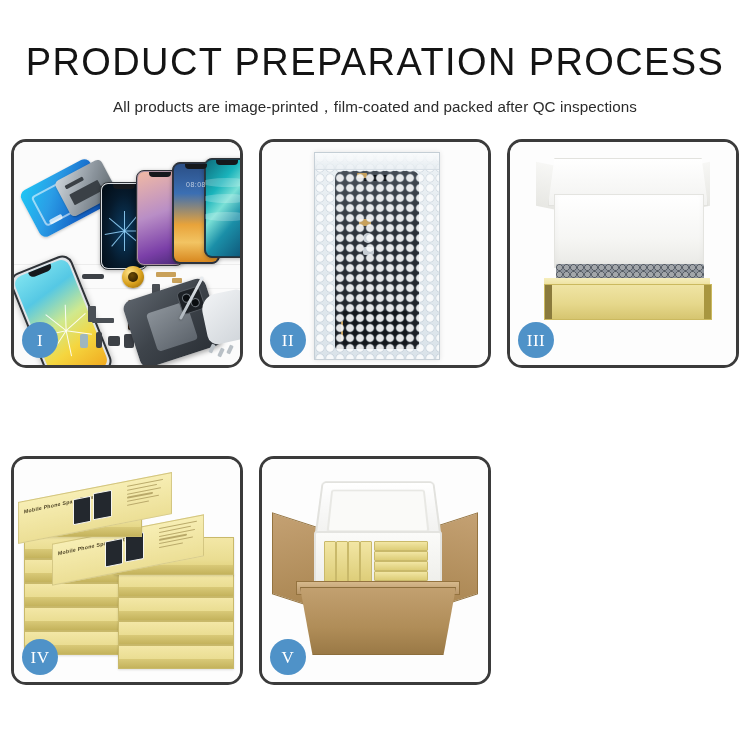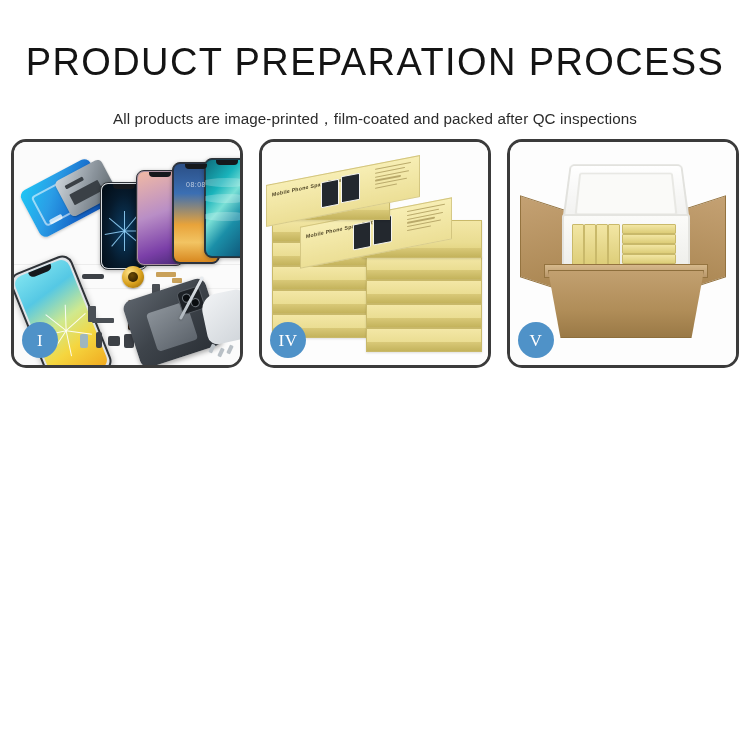--- a/index.html
+++ b/index.html
@@ -13,21 +13,21 @@
 
   
   .header{position:absolute;left:0;top:0;width:750px;text-align:center;}
   .title{
     margin:0;padding-top:41px;
     font-size:38px;line-height:42px;font-weight:400;
     letter-spacing:1.4px;color:#141414;
     font-family:"Liberation Sans","DejaVu Sans",sans-serif;
   }
   .subtitle{
-    margin:16px;padding-top:10px;
+    margin:4px;padding-top:10px;
     font-size:15.2px;line-height:19px;font-weight:400;
     letter-spacing:.1px;color:#2b2b2b;
   }
 
   
   .grid{
     position:absolute;left:11px;top:139px;
     width:728px;height:556px;
     display:grid;
     grid-template-columns:232px 232px 232px;
@@ -467,21 +467,58 @@
         <div class="hand"></div>
         <div class="screws">
           <i style="left:0;top:0;"></i>
             <i style="left:9px;top:4px;"></i>
             <i style="left:18px;top:1px;"></i>
         </div>
       </div>
       <div class="badge">I</div>
     </div>
 
-
+    <div class="panel">
+      <div class="stage">
+        <div class="p2-bg"></div>
+        <div class="bag">
+          <div class="scrnpart">
+            <div class="cutout"></div>
+            <div class="cable"></div>
+            <div class="silver" style="left:28px;top:62px;width:10px;height:10px;"></div>
+            <div class="silver" style="left:28px;top:76px;width:11px;height:8px;border-radius:2px;"></div>
+            <div class="conn" style="left:22px;top:2px;width:10px;height:5px;"></div>
+            <div class="conn" style="left:24px;top:48px;width:12px;height:7px;"></div>
+            <div class="conn" style="left:6px;top:150px;width:12px;height:20px;"></div>
+            <div class="conn" style="left:60px;top:146px;width:11px;height:24px;"></div>
+            <div class="pt" style="position:absolute;left:8px;top:140px;width:64px;height:34px;background:#14181c;border-radius:2px;"></div>
+          </div>
+          <div class="bubbles"></div>
+          <div class="bagtop"></div>
+        </div>
+      </div>
+      <div class="badge">II</div>
+    </div>
+
+    <div class="panel">
+      <div class="stage">
+        <div class="p3-bg"></div>
+        <div class="b3lid-l"></div>
+        <div class="b3lid-r"></div>
+        <div class="b3lid"></div>
+        <div class="b3foam"></div>
+        <div class="b3bub"></div>
+        <div class="b3front"></div>
+        <div class="b3box">
+          <div class="edge"></div>
+            <div class="edge r"></div>
+        </div>
+      </div>
+      <div class="badge">III</div>
+    </div>
 
     <div class="panel">
       <div class="stage">
         <div class="p4-bg"></div>
         <div class="stack">
 
           <div class="sbox" style="left:2px;top:58px;width:112px;height:22px;">
               <div class="side"></div>
             </div>
           <div class="sbox" style="left:2px;top:82px;width:112px;height:22px;">

